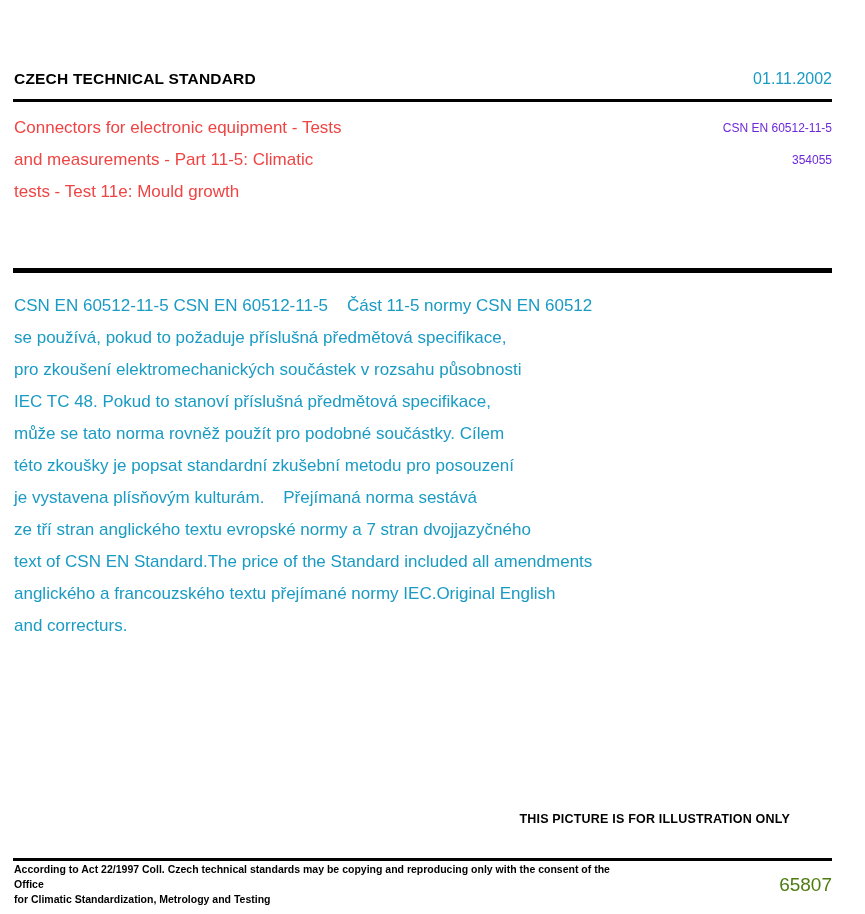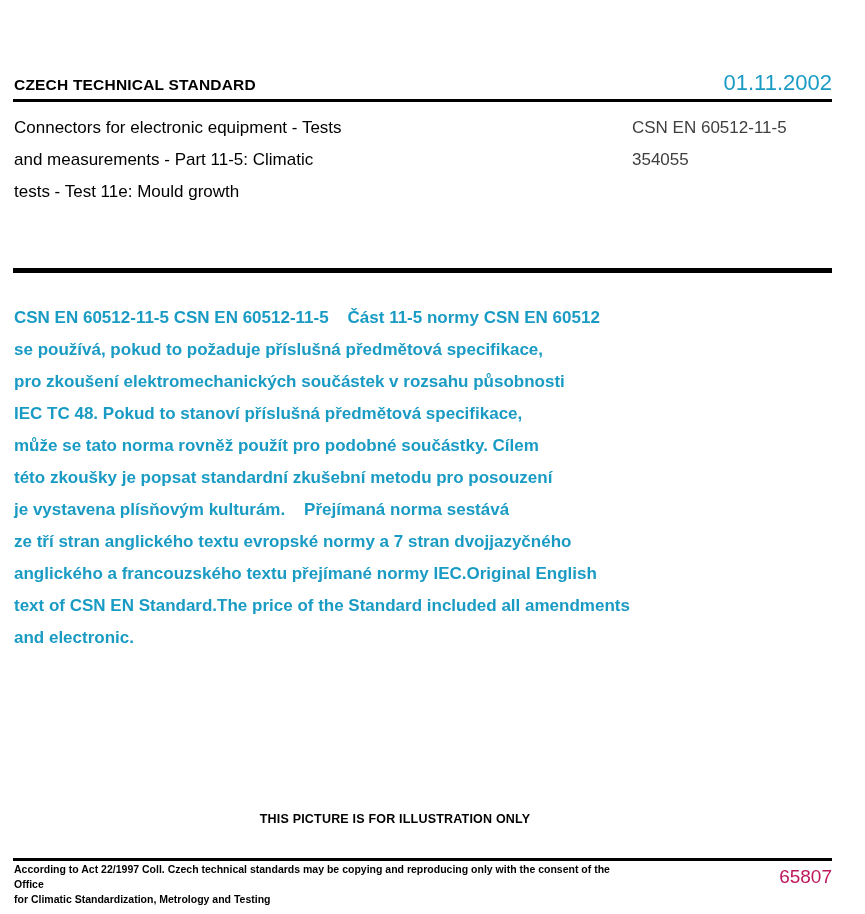--- a/index.html
+++ b/index.html
@@ -33,21 +33,21 @@
     align-items: baseline;
     justify-content: space-between;
   }
   .header-title {
     font-size: 15.5px;
     font-weight: bold;
     color: #000000;
     letter-spacing: 0.2px;
   }
   .header-date {
-    font-size: 22px;
+    font-size: 16px;
     color: #1a9bc4;
     font-weight: normal;
   }
   .rule-top {
     position: absolute;
     left: 13px;
     top: 99px;
     width: 819px;
     height: 3px;
     background: #000000;
@@ -59,65 +59,64 @@
     left: 14px;
     top: 112px;
     width: 818px;
     display: flex;
     justify-content: space-between;
   }
   .title-left {
     width: 520px;
     font-size: 17px;
     line-height: 32px;
-    color: #000000;
+    color: #ef4444;
   }
   .title-right {
-    text-align: left;
-    font-size: 17px;
+    text-align: right;
+    font-size: 12px;
     line-height: 32px;
-    color: #404040;
+    color: #6d28d9;
     min-width: 200px;
   }
   .title-right div {
     white-space: nowrap;
   }
 
   
   .rule-mid {
     position: absolute;
     left: 13px;
     top: 268px;
     width: 819px;
     height: 5px;
     background: #000000;
   }
 
   
   .abstract {
     position: absolute;
     left: 14px;
-    top: 302px;
+    top: 290px;
     width: 800px;
     font-size: 17px;
     line-height: 32px;
     color: #1a9bc4;
-    font-weight: bold;
   }
   .abstract .line {
     white-space: pre;
   }
 
   
   .illus-note {
     position: absolute;
     left: 0;
     top: 812px;
     width: 790px;
-    text-align: center;
+    text-align: right;
     font-size: 12.5px;
     font-weight: bold;
     color: #000000;
     letter-spacing: 0.2px;
   }
 
   
   .rule-bottom {
     position: absolute;
     left: 13px;
@@ -138,23 +137,23 @@
   }
   .footer-note {
     font-size: 10.5px;
     font-weight: bold;
     line-height: 15px;
     color: #000000;
     max-width: 600px;
   }
   .footer-code {
     font-size: 19px;
-    color: #be185d;
+    color: #4d7c0f;
     white-space: nowrap;
-    padding-top: 4px;
+    padding-top: 12px;
   }
 </style>
 </head>
 <body>
 
 <div class="page">
 
   <div class="header-row">
     <div class="header-title">CZECH TECHNICAL STANDARD</div>
     <div class="header-date">01.11.2002</div>
@@ -178,23 +177,23 @@
 
   <div class="abstract">
     <div class="line">CSN EN 60512-11-5 CSN EN 60512-11-5    Část 11-5 normy CSN EN 60512</div>
     <div class="line">se používá, pokud to požaduje příslušná předmětová specifikace,</div>
     <div class="line">pro zkoušení elektromechanických součástek v rozsahu působnosti</div>
     <div class="line">IEC TC 48. Pokud to stanoví příslušná předmětová specifikace,</div>
     <div class="line">může se tato norma rovněž použít pro podobné součástky. Cílem</div>
     <div class="line">této zkoušky je popsat standardní zkušební metodu pro posouzení</div>
     <div class="line">je vystavena plísňovým kulturám.    Přejímaná norma sestává</div>
     <div class="line">ze tří stran anglického textu evropské normy a 7 stran dvojjazyčného</div>
+    <div class="line">text of CSN EN Standard.The price of the Standard included all amendments</div>
     <div class="line">anglického a francouzského textu přejímané normy IEC.Original English</div>
-    <div class="line">text of CSN EN Standard.The price of the Standard included all amendments</div>
-    <div class="line">and electronic.</div>
+    <div class="line">and correcturs.</div>
   </div>
 
   <div class="illus-note">THIS PICTURE IS FOR ILLUSTRATION ONLY</div>
 
   <div class="rule-bottom"></div>
 
   <div class="footer">
     <div class="footer-note">
       <div>According to Act 22/1997 Coll. Czech technical standards may be copying and reproducing only with the consent of the Office</div>
       <div>for Climatic Standardization, Metrology and Testing</div>

